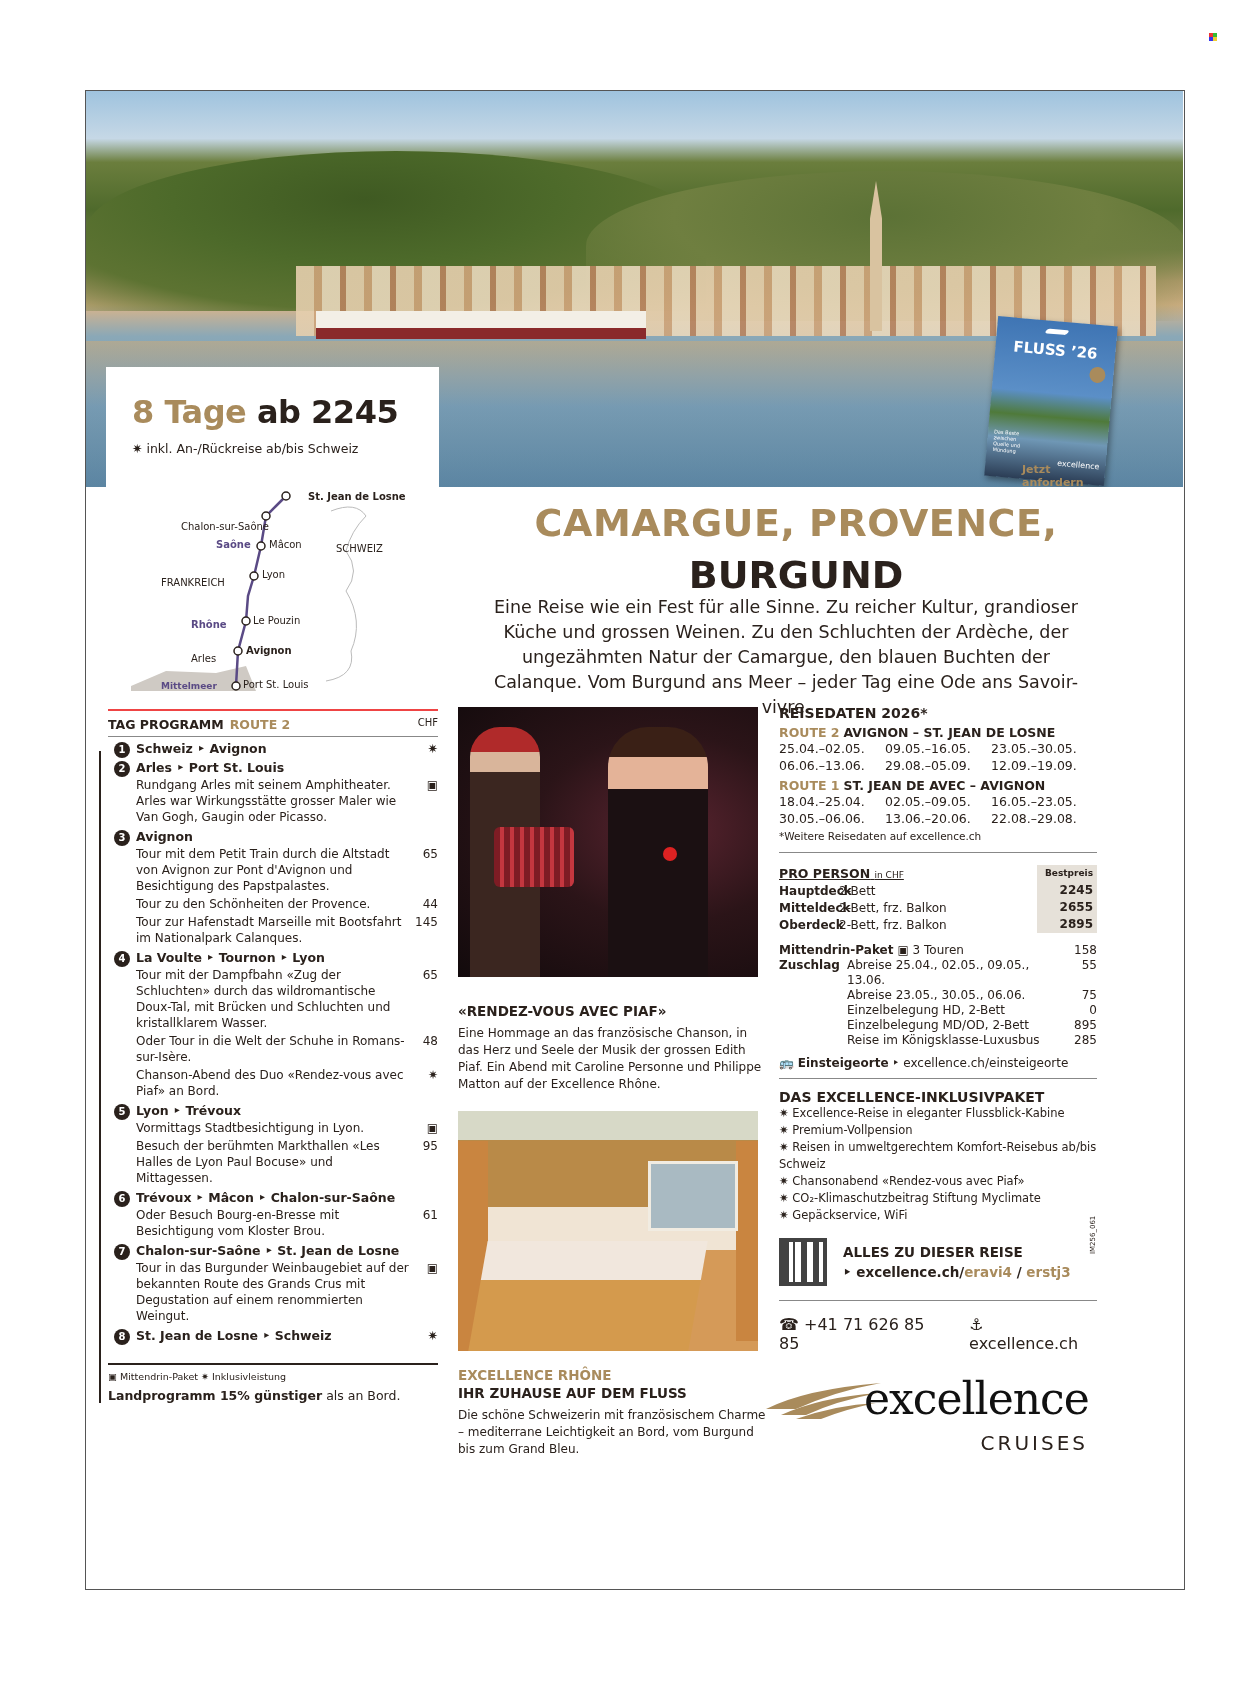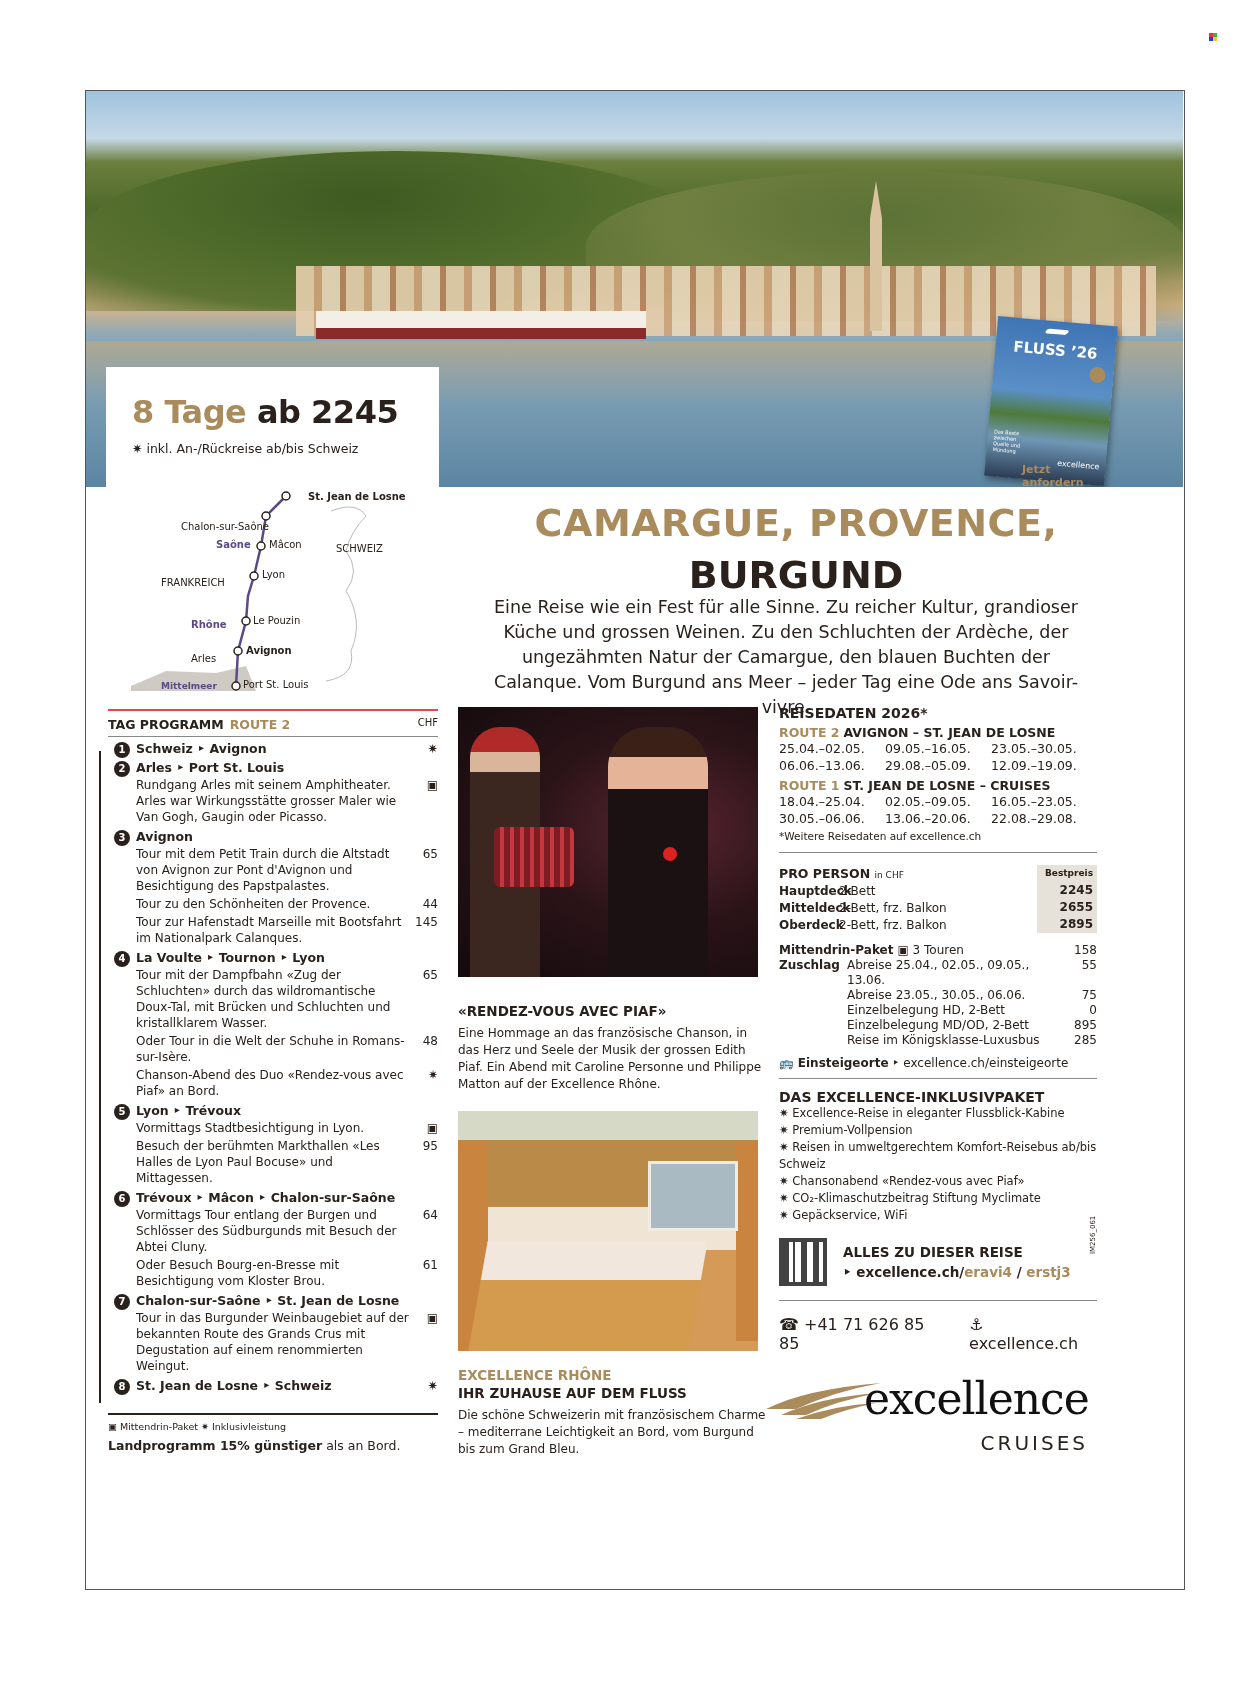--- a/index.html
+++ b/index.html
@@ -76,21 +76,21 @@
   .right .route { font-size: 12.5px; font-weight: bold; margin-top: 4px; }
   .right .route .gold { color: #a98b5c; margin-right: 4px; }
   .dates { display: grid; grid-template-columns: 1fr 1fr 1fr; font-size: 12.5px; line-height: 17px; }
   .right .note { font-size: 10.5px; margin-top: 3px; padding-bottom: 10px; border-bottom: 1px solid #888; }
   .pp { margin-top: 12px; font-size: 12px; }
   .pp-row { display: flex; align-items: center; height: 17px; }
   .pp-row .k { font-weight: bold; width: 60px; }
   .pp-row .d { flex: 1; }
   .pp-row .v { width: 60px; text-align: right; font-weight: bold; background: #e6e1d9; padding-right: 4px; height: 17px; line-height: 17px; }
   .pp-head .v { font-size: 9px; font-weight: bold; background: #e6e1d9; }
-  .pp-head .k { width: auto; font-size: 12.5px; }
+  .pp-head .k { width: auto; font-size: 12.5px; text-decoration: underline; }
   .pp-head .k small { font-weight: normal; font-size: 9px; }
   .zu { font-size: 12px; line-height: 15px; margin-top: 3px; }
   .zu-row { display: flex; }
   .zu-row .k { width: 68px; font-weight: bold; }
   .zu-row .d { flex: 1; }
   .zu-row .v { width: 40px; text-align: right; }
   .ein { font-size: 12px; margin-top: 8px; padding-bottom: 8px; border-bottom: 1px solid #888; }
   .ein b { font-weight: bold; }
   .inkl .h { margin-top: 10px; font-size: 14px; }
   .inkl li { list-style: none; font-size: 11.5px; line-height: 17px; }
@@ -261,24 +261,20 @@
             <span class="val">95</span>
           </div>
         </div>
         <div class="day">
           <span class="num">6</span>
     <div class="rt">
             <span>Trévoux ‣ Mâcon ‣ Chalon-sur-Saône</span>
             <span></span>
           </div>
           <div class="act">
-            <span class="txt">Vormittags Tour entlang der Burgen und Schlösser des Südburgunds mit Besuch der Abtei Cluny.</span>
-            <span class="val">64</span>
-          </div>
-          <div class="act">
             <span class="txt">Oder Besuch Bourg-en-Bresse mit Besichtigung vom Kloster Brou.</span>
             <span class="val">61</span>
           </div>
         </div>
         <div class="day">
           <span class="num">7</span>
     <div class="rt">
             <span>Chalon-sur-Saône ‣ St. Jean de Losne</span>
             <span></span>
           </div>
@@ -325,21 +321,21 @@
     <div class="h">REISEDATEN 2026*</div>
     <div class="route"><span class="gold">ROUTE 2</span><span>AVIGNON – ST. JEAN DE LOSNE</span></div>
     <div class="dates">
       <span>25.04.–02.05.</span>
         <span>09.05.–16.05.</span>
         <span>23.05.–30.05.</span>
       <span>06.06.–13.06.</span>
         <span>29.08.–05.09.</span>
         <span>12.09.–19.09.</span>
     </div>
-    <div class="route"><span class="gold">ROUTE 1</span><span>ST. JEAN DE LOSNE – CRUISES</span></div>
+    <div class="route"><span class="gold">ROUTE 1</span><span>ST. JEAN DE AVEC – AVIGNON</span></div>
     <div class="dates">
       <span>18.04.–25.04.</span>
         <span>02.05.–09.05.</span>
         <span>16.05.–23.05.</span>
       <span>30.05.–06.06.</span>
         <span>13.06.–20.06.</span>
         <span>22.08.–29.08.</span>
     </div>
     <div class="note">*Weitere Reisedaten auf excellence.ch</div>
 

